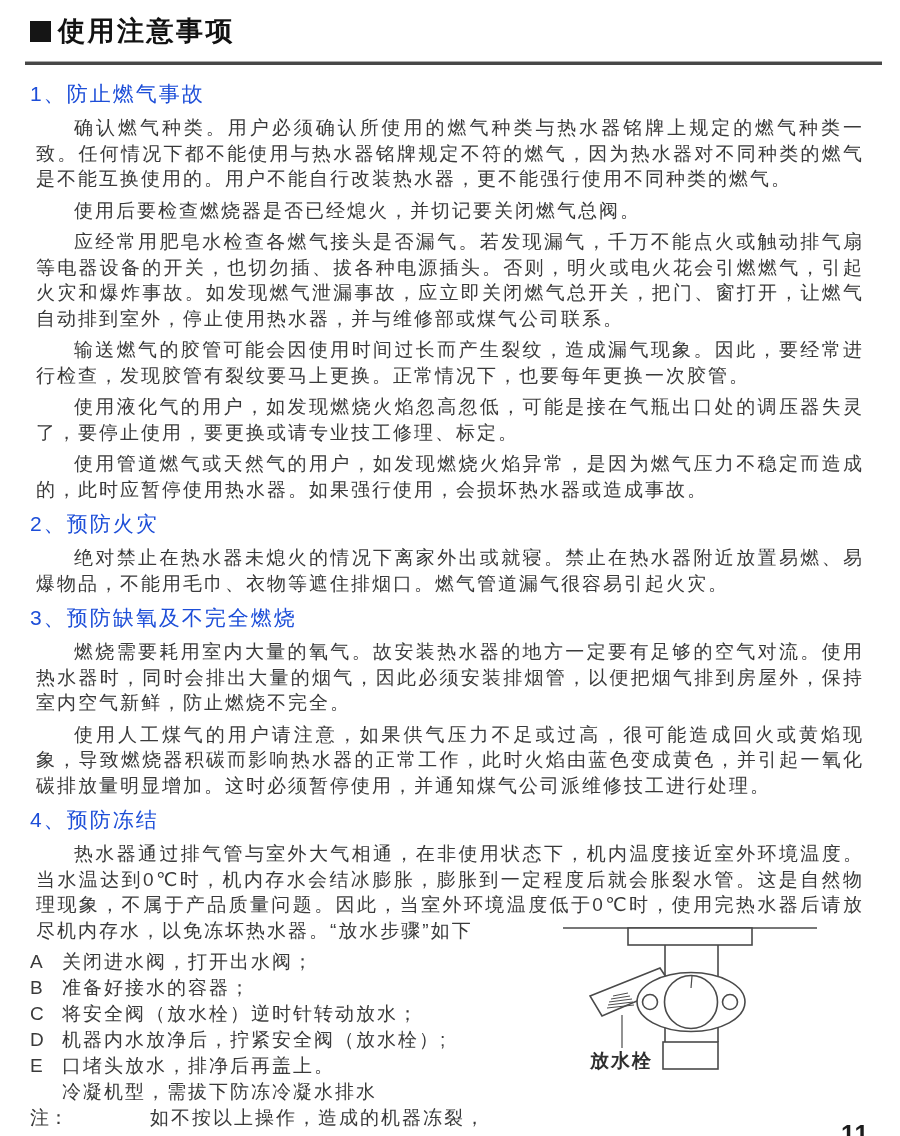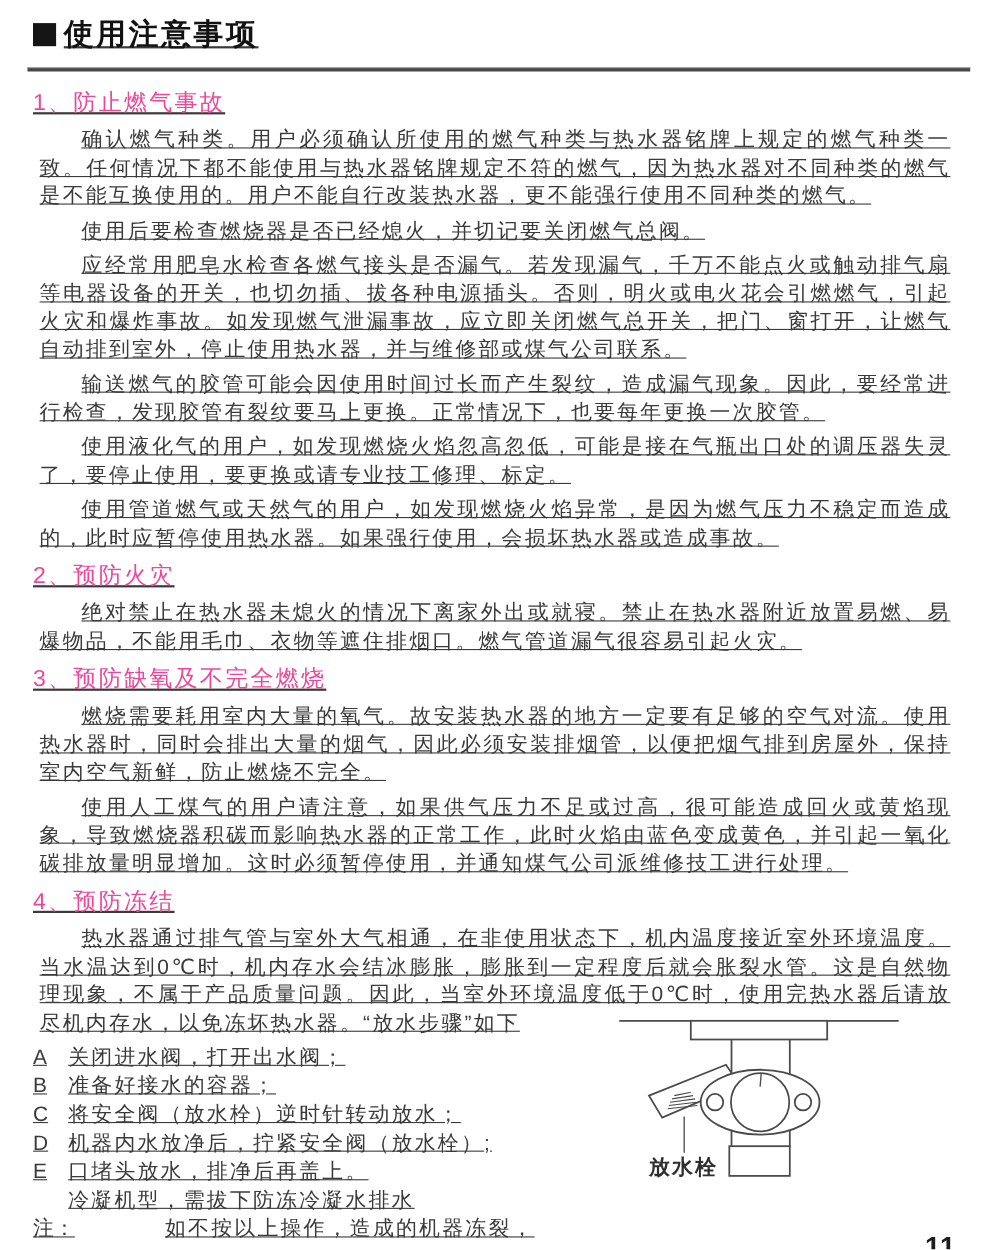--- a/index.html
+++ b/index.html
@@ -3,39 +3,38 @@
 <meta charset="utf-8">
 <style>
   html,body{margin:0;padding:0;background:#ffffff;}
   .page{
     position:relative;
     width:900px;height:1136px;
     background:#ffffff;
     overflow:hidden;
     font-family:"Liberation Sans","DejaVu Sans",sans-serif;
     color:#3a3a3a;
-    text-decoration:underline;
   }
   .content{padding:14px 30px 0 30px;}
   .doc-title{
     display:flex;align-items:center;
     margin:0;
     font-size:27px;font-weight:bold;color:#121212;
     letter-spacing:2.5px;line-height:34px;
   }
   .black-square{
     width:21px;height:21px;background:#151515;
     display:inline-block;margin-right:7px;flex:0 0 auto;
   }
   .rule{
     height:3px;background:#474747;border-top:1px solid #a9a9a9;
     margin:13px -12px 0 -5px;
   }
   .sec-heading{
-    font-size:21px;font-weight:normal;color:#ec4899;
+    font-size:21px;font-weight:normal;color:#1d4ed8;
     letter-spacing:2px;line-height:28px;
     margin:8px 0 7px 0;
   }
   .sec-heading.first{margin-top:15px;}
   .body-par{
     margin:6px;
     font-size:19px;line-height:25.5px;letter-spacing:2px;
     text-align:justify;text-indent:2em;color:#3a3a3a;
   }
   .steps{margin-top:3px;}

